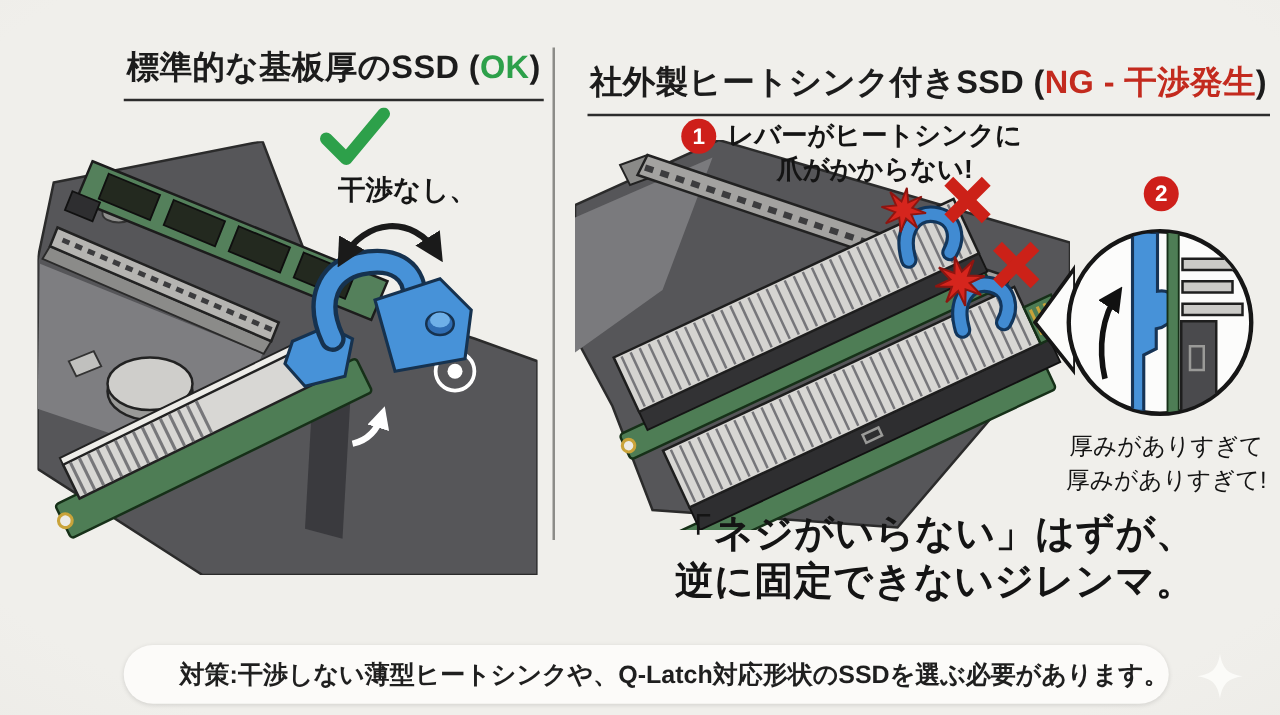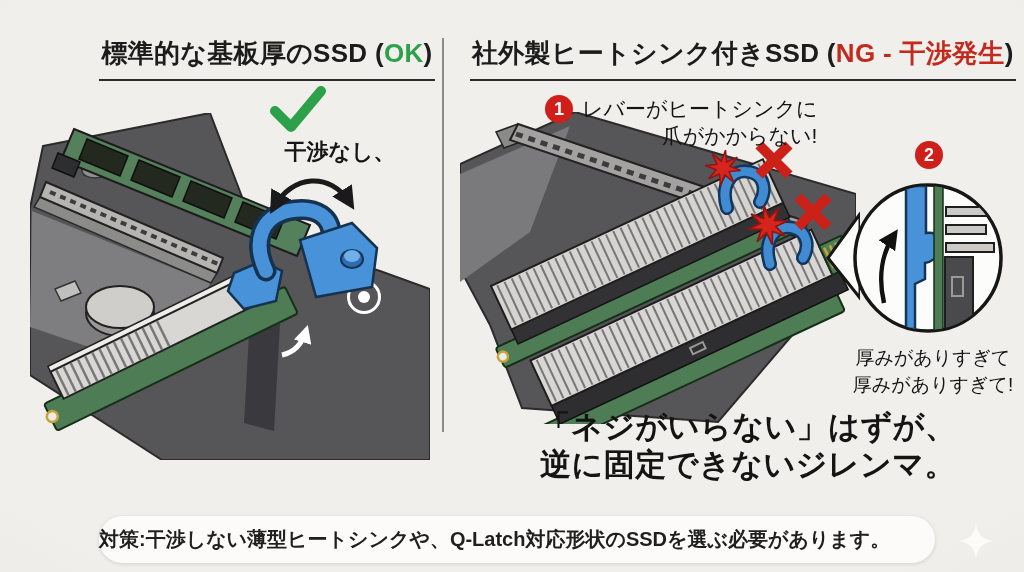--- a/index.html
+++ b/index.html
@@ -17,44 +17,44 @@
   .panel-title .underline{display:inline-block;padding:0 2px 8px 2px;border-bottom:2px solid #2c2c2c;}
   .ok{color:#2da04a;}
   .ng{color:#c32a1e;}
   .note{width:196px;text-align:center;font-size:22px;line-height:27px;font-weight:800;color:#161616;}
   .note svg{display:block;margin:0 auto 6px auto;transform:translateX(-42px);}
   .callout{display:flex;align-items:flex-start;gap:9px;}
   .badge{
     width:28px;height:28px;border-radius:50%;background:#ce1f1a;color:#fff;
     font-size:18px;font-weight:800;text-align:center;line-height:28px;flex:0 0 auto;
   }
-  .callout-text{font-size:21px;line-height:27px;font-weight:400;color:#141414;text-align:right;white-space:nowrap;}
+  .callout-text{font-size:21px;line-height:27px;font-weight:700;color:#141414;text-align:center;white-space:nowrap;}
   .callout2-text{width:176px;text-align:center;font-size:19px;line-height:27px;font-weight:400;color:#141414;}
   .dilemma{width:580px;text-align:center;font-size:31px;line-height:38px;font-weight:800;color:#141414;letter-spacing:.5px;white-space:nowrap;}
   .footer-pill{
     left:99px;top:516px;width:836px;height:47px;border-radius:24px;background:#fcfbf9;
     box-shadow:0 1px 4px rgba(0,0,0,.13);
-    display:flex;align-items:center;justify-content:flex-start;
+    display:flex;align-items:center;justify-content:flex-end;
     font-size:20px;font-weight:800;color:#1f1f1f;white-space:nowrap;
   }
   .divider{left:442px;top:38px;width:2px;height:394px;background:#8c8c88;}
   .z1{z-index:1}.z2{z-index:2}.z3{z-index:3}.z4{z-index:4}
 </style>
 </head>
 <body>
 
 <div class="canvas">
 
   <div class="abs panel-title" style="left:85px;top:36px;width:340px;margin-left:12px;">
     <span class="underline">
       <span>標準的な基板厚のSSD (</span><span class="ok">OK</span><span>)</span>
     </span>
   </div>
 
-  <div class="abs note z2" style="left:242px;top:86px;">
+  <div class="abs note z2" style="left:228px;top:86px;">
     <svg width="56" height="46" viewBox="0 0 56 46">
       <polyline points="5,25 21,41 51,5" fill="none" stroke="#2da04a" stroke-width="10" stroke-linecap="round" stroke-linejoin="round"></polyline>
     </svg>
     <div>干渉なし、</div>
   </div>
 
   <svg class="abs z1" style="left:30px;top:113px;" width="400" height="347" viewBox="0 0 400 347">
     <defs>
       <marker id="ahL" viewBox="0 0 10 10" refX="6.5" refY="5" markerWidth="4.6" markerHeight="4.6" orient="auto-start-reverse">
         <path d="M0,0 L10,5 L0,10 z" fill="#1a1a1a"></path>
@@ -133,21 +133,21 @@
       <ellipse cx="322" cy="143" rx="8" ry="6" fill="#6fb0e8"></ellipse>
     </g>
 
     <path d="M 244,94 C 262,62 300,58 320,90" fill="none" stroke="#1a1a1a" stroke-width="5" marker-start="url(#ahL)" marker-end="url(#ahL)"></path>
 
     <path d="M 252,242 q 18,-4 24,-24" fill="none" stroke="#ffffff" stroke-width="5" marker-end="url(#ahW)"></path>
   </svg>
 
   <div class="abs divider"></div>
 
-  <div class="abs panel-title" style="left:470px;top:36px;width:545px;">
+  <div class="abs panel-title" style="left:470px;top:48px;width:545px;">
     <span class="underline">
       <span>社外製ヒートシンク付きSSD (</span><span class="ng">NG - 干渉発生</span><span>)</span>
     </span>
   </div>
 
   <div class="abs callout z4" style="left:545px;top:95px;">
     <div class="badge">1</div>
     <div class="callout-text">
       <div>レバーがヒートシンクに</div>
       <div>爪がかからない!</div>

